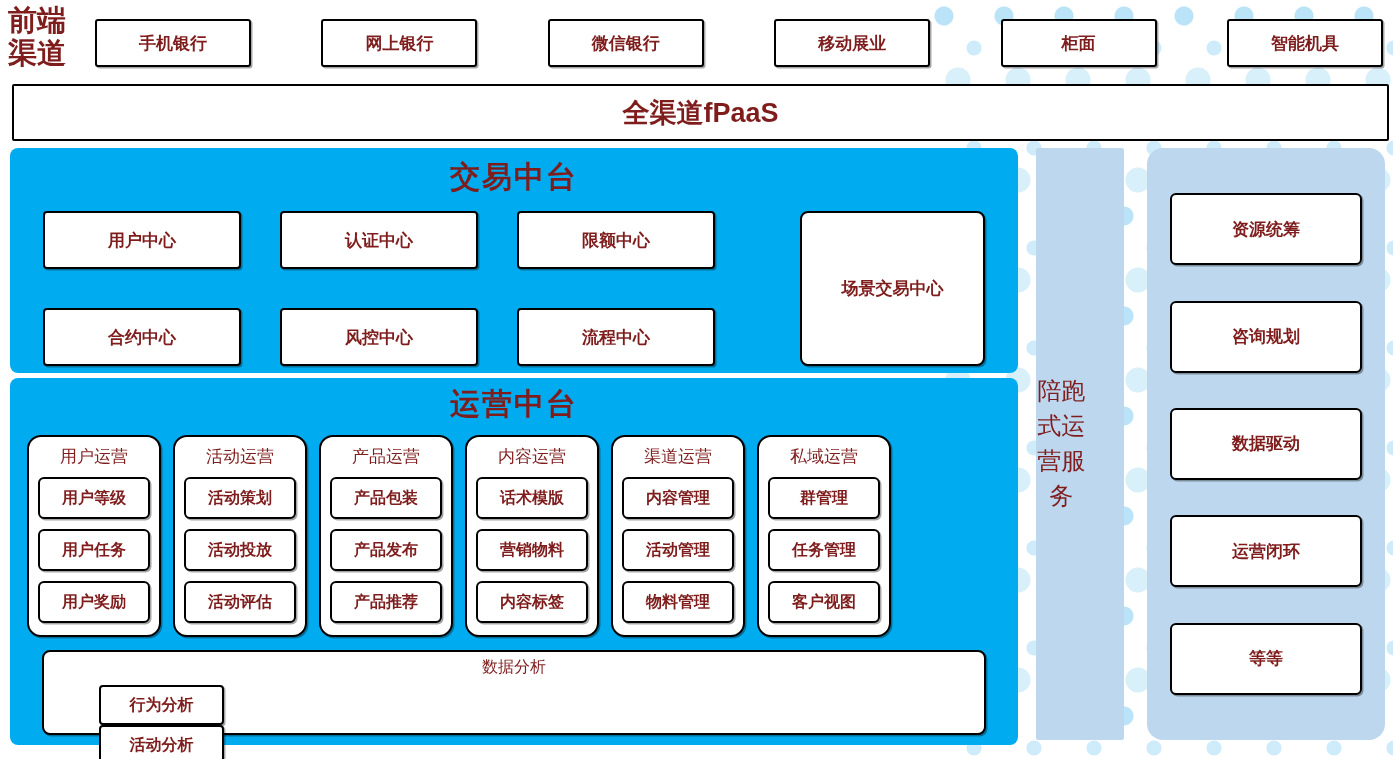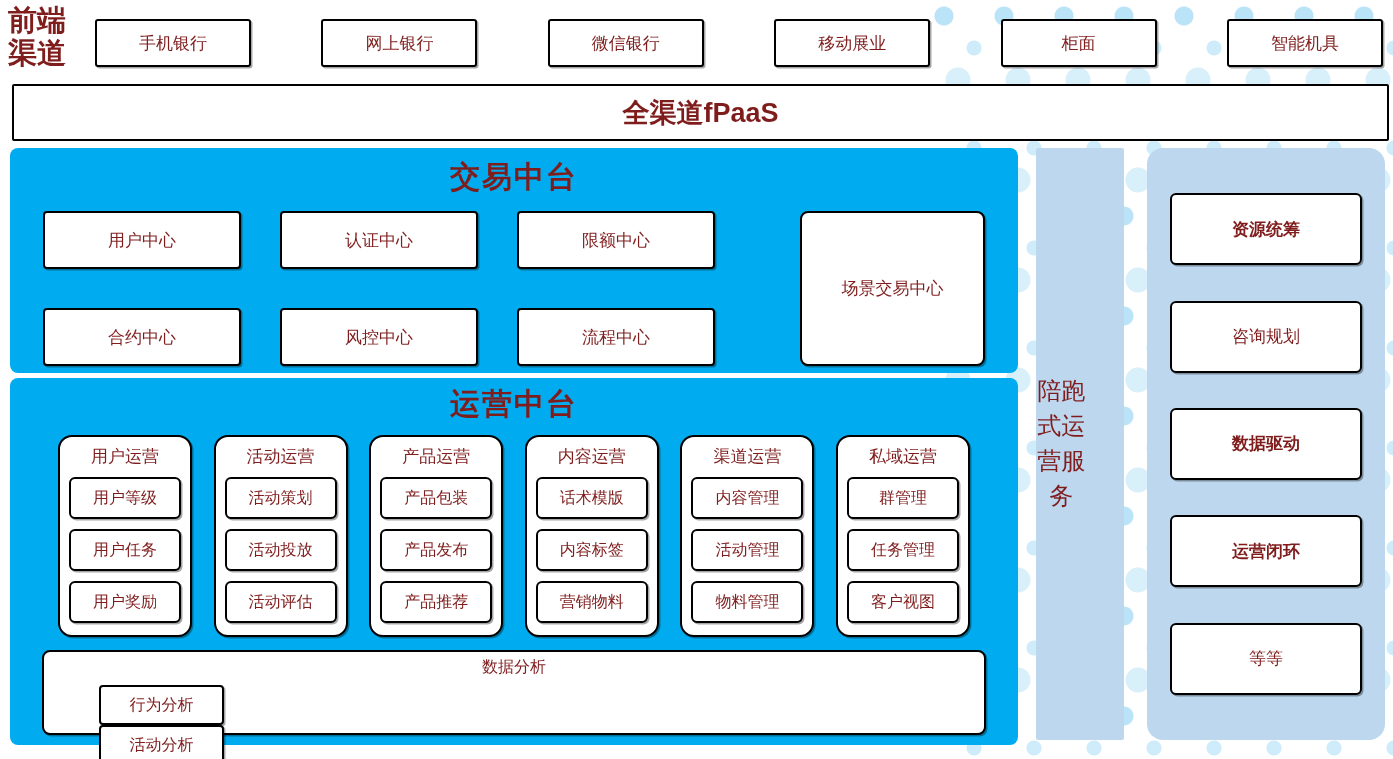--- a/index.html
+++ b/index.html
@@ -20,20 +20,21 @@
       radial-gradient(circle at 28px 80px, rgba(214,239,250,0.95) 12px, transparent 13px);
     background-size:60px 100px;
   }
   .box{
     background:#fff;
     border:2px solid #000;
     box-sizing:border-box;
     display:flex;align-items:center;justify-content:center;
     text-align:center;
     box-shadow:1.5px 1.5px 0 rgba(0,0,0,0.35);
+    font-weight:bold;
   }
   .front-label{
     left:8px;top:4px;width:66px;
     font-family:"Liberation Serif",serif;
     font-weight:700;font-size:29px;line-height:1.15;
     word-break:break-all;
   }
   .channels{
     left:95px;top:19px;width:1288px;height:48px;
     display:flex;justify-content:space-between;
@@ -67,22 +68,22 @@
   }
   .center-box{height:58px;border-radius:4px;font-size:17px;}
   .scene-box{width:185px;border-radius:8px;font-size:17px;}
   .op-section{
     left:10px;top:378px;width:1008px;height:367px;
     background:var(--primary_blue,#00ACEF);
     border-radius:8px;
   }
   .op-section .section-title{padding-top:6px;}
   .op-cols{
-    margin-top:10px;padding:0 48px;
-    display:flex;justify-content:space-between;
+    margin-top:10px;padding:0 17px;
+    display:flex;gap:12px;
   }
   .op-col{
     width:134px;
     background:#fff;border:2px solid #000;border-radius:14px;
     box-sizing:border-box;
     padding:5px 0 2px;
     box-shadow:1.5px 1.5px 0 rgba(0,0,0,0.35);
   }
   .op-col-header{
     text-align:center;font-size:17px;font-weight:500;
@@ -174,22 +175,22 @@
       </div>
       <div class="op-col">
         <div class="op-col-header">产品运营</div>
         <div class="box item-box">产品包装</div>
         <div class="box item-box">产品发布</div>
         <div class="box item-box">产品推荐</div>
       </div>
       <div class="op-col">
         <div class="op-col-header">内容运营</div>
         <div class="box item-box">话术模版</div>
+        <div class="box item-box">营销物料</div>
         <div class="box item-box">内容标签</div>
-        <div class="box item-box">营销物料</div>
       </div>
       <div class="op-col">
         <div class="op-col-header">渠道运营</div>
         <div class="box item-box">内容管理</div>
         <div class="box item-box">活动管理</div>
         <div class="box item-box">物料管理</div>
       </div>
       <div class="op-col">
         <div class="op-col-header">私域运营</div>
         <div class="box item-box">群管理</div>

